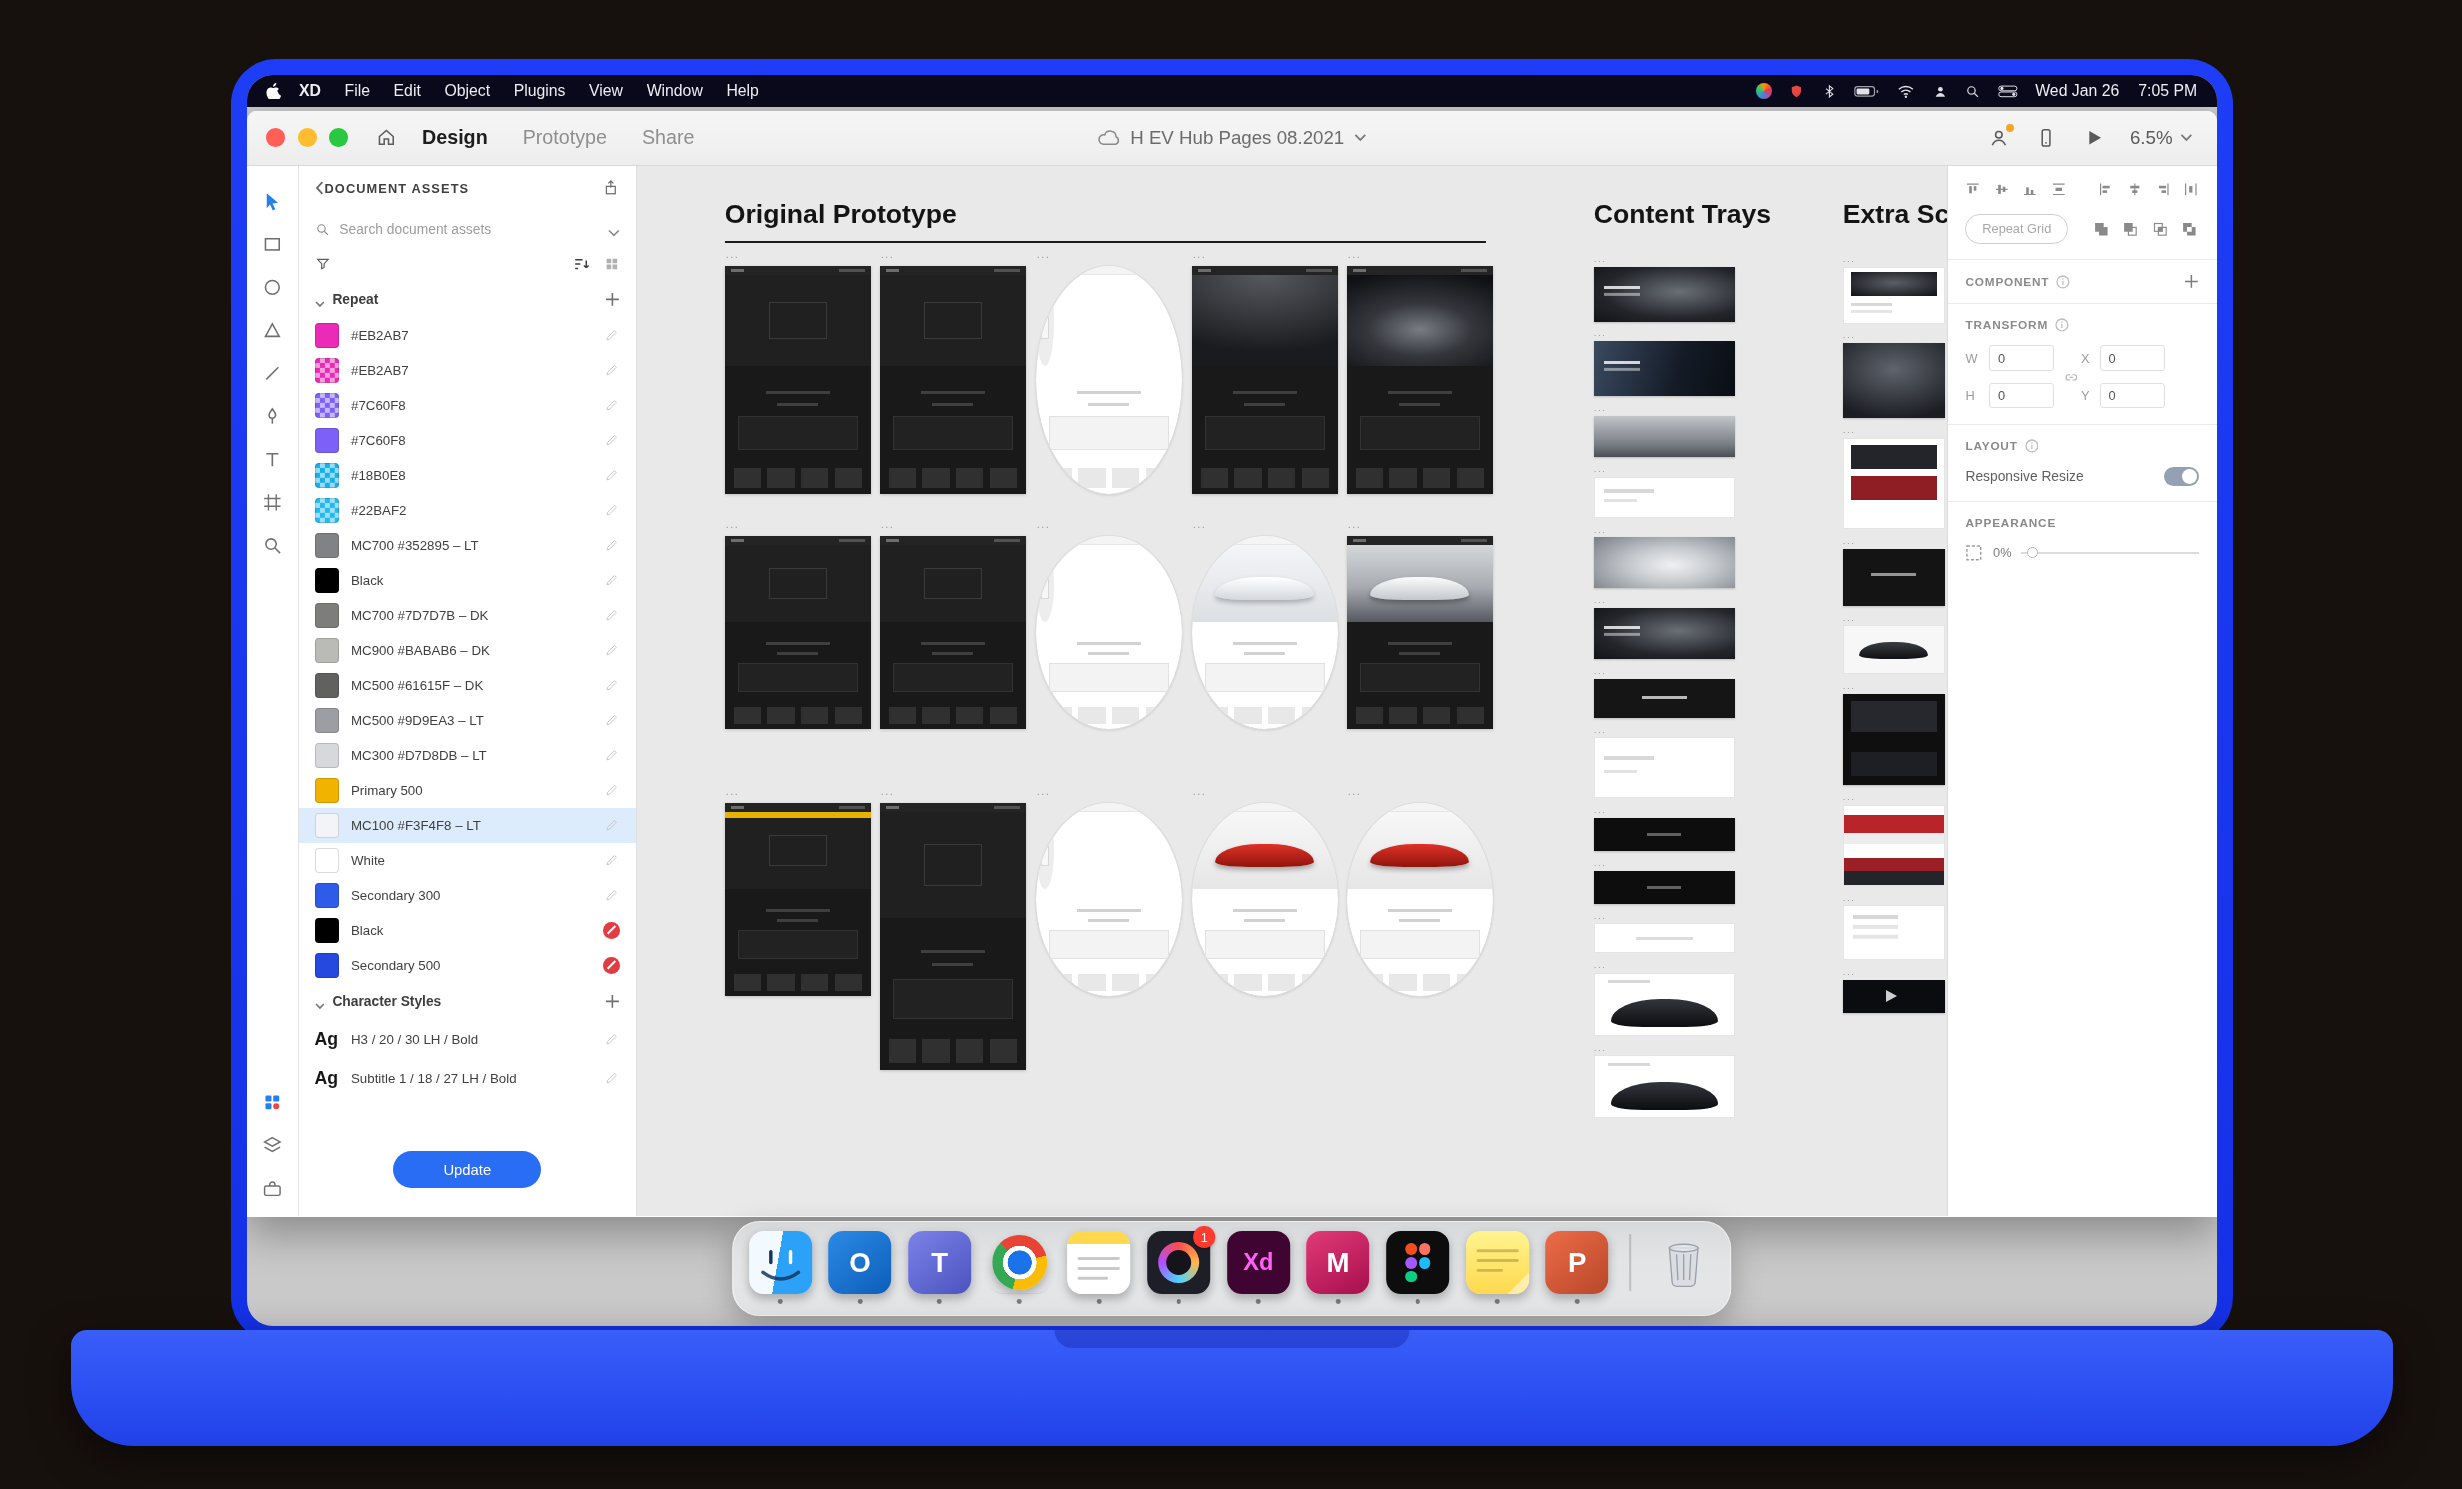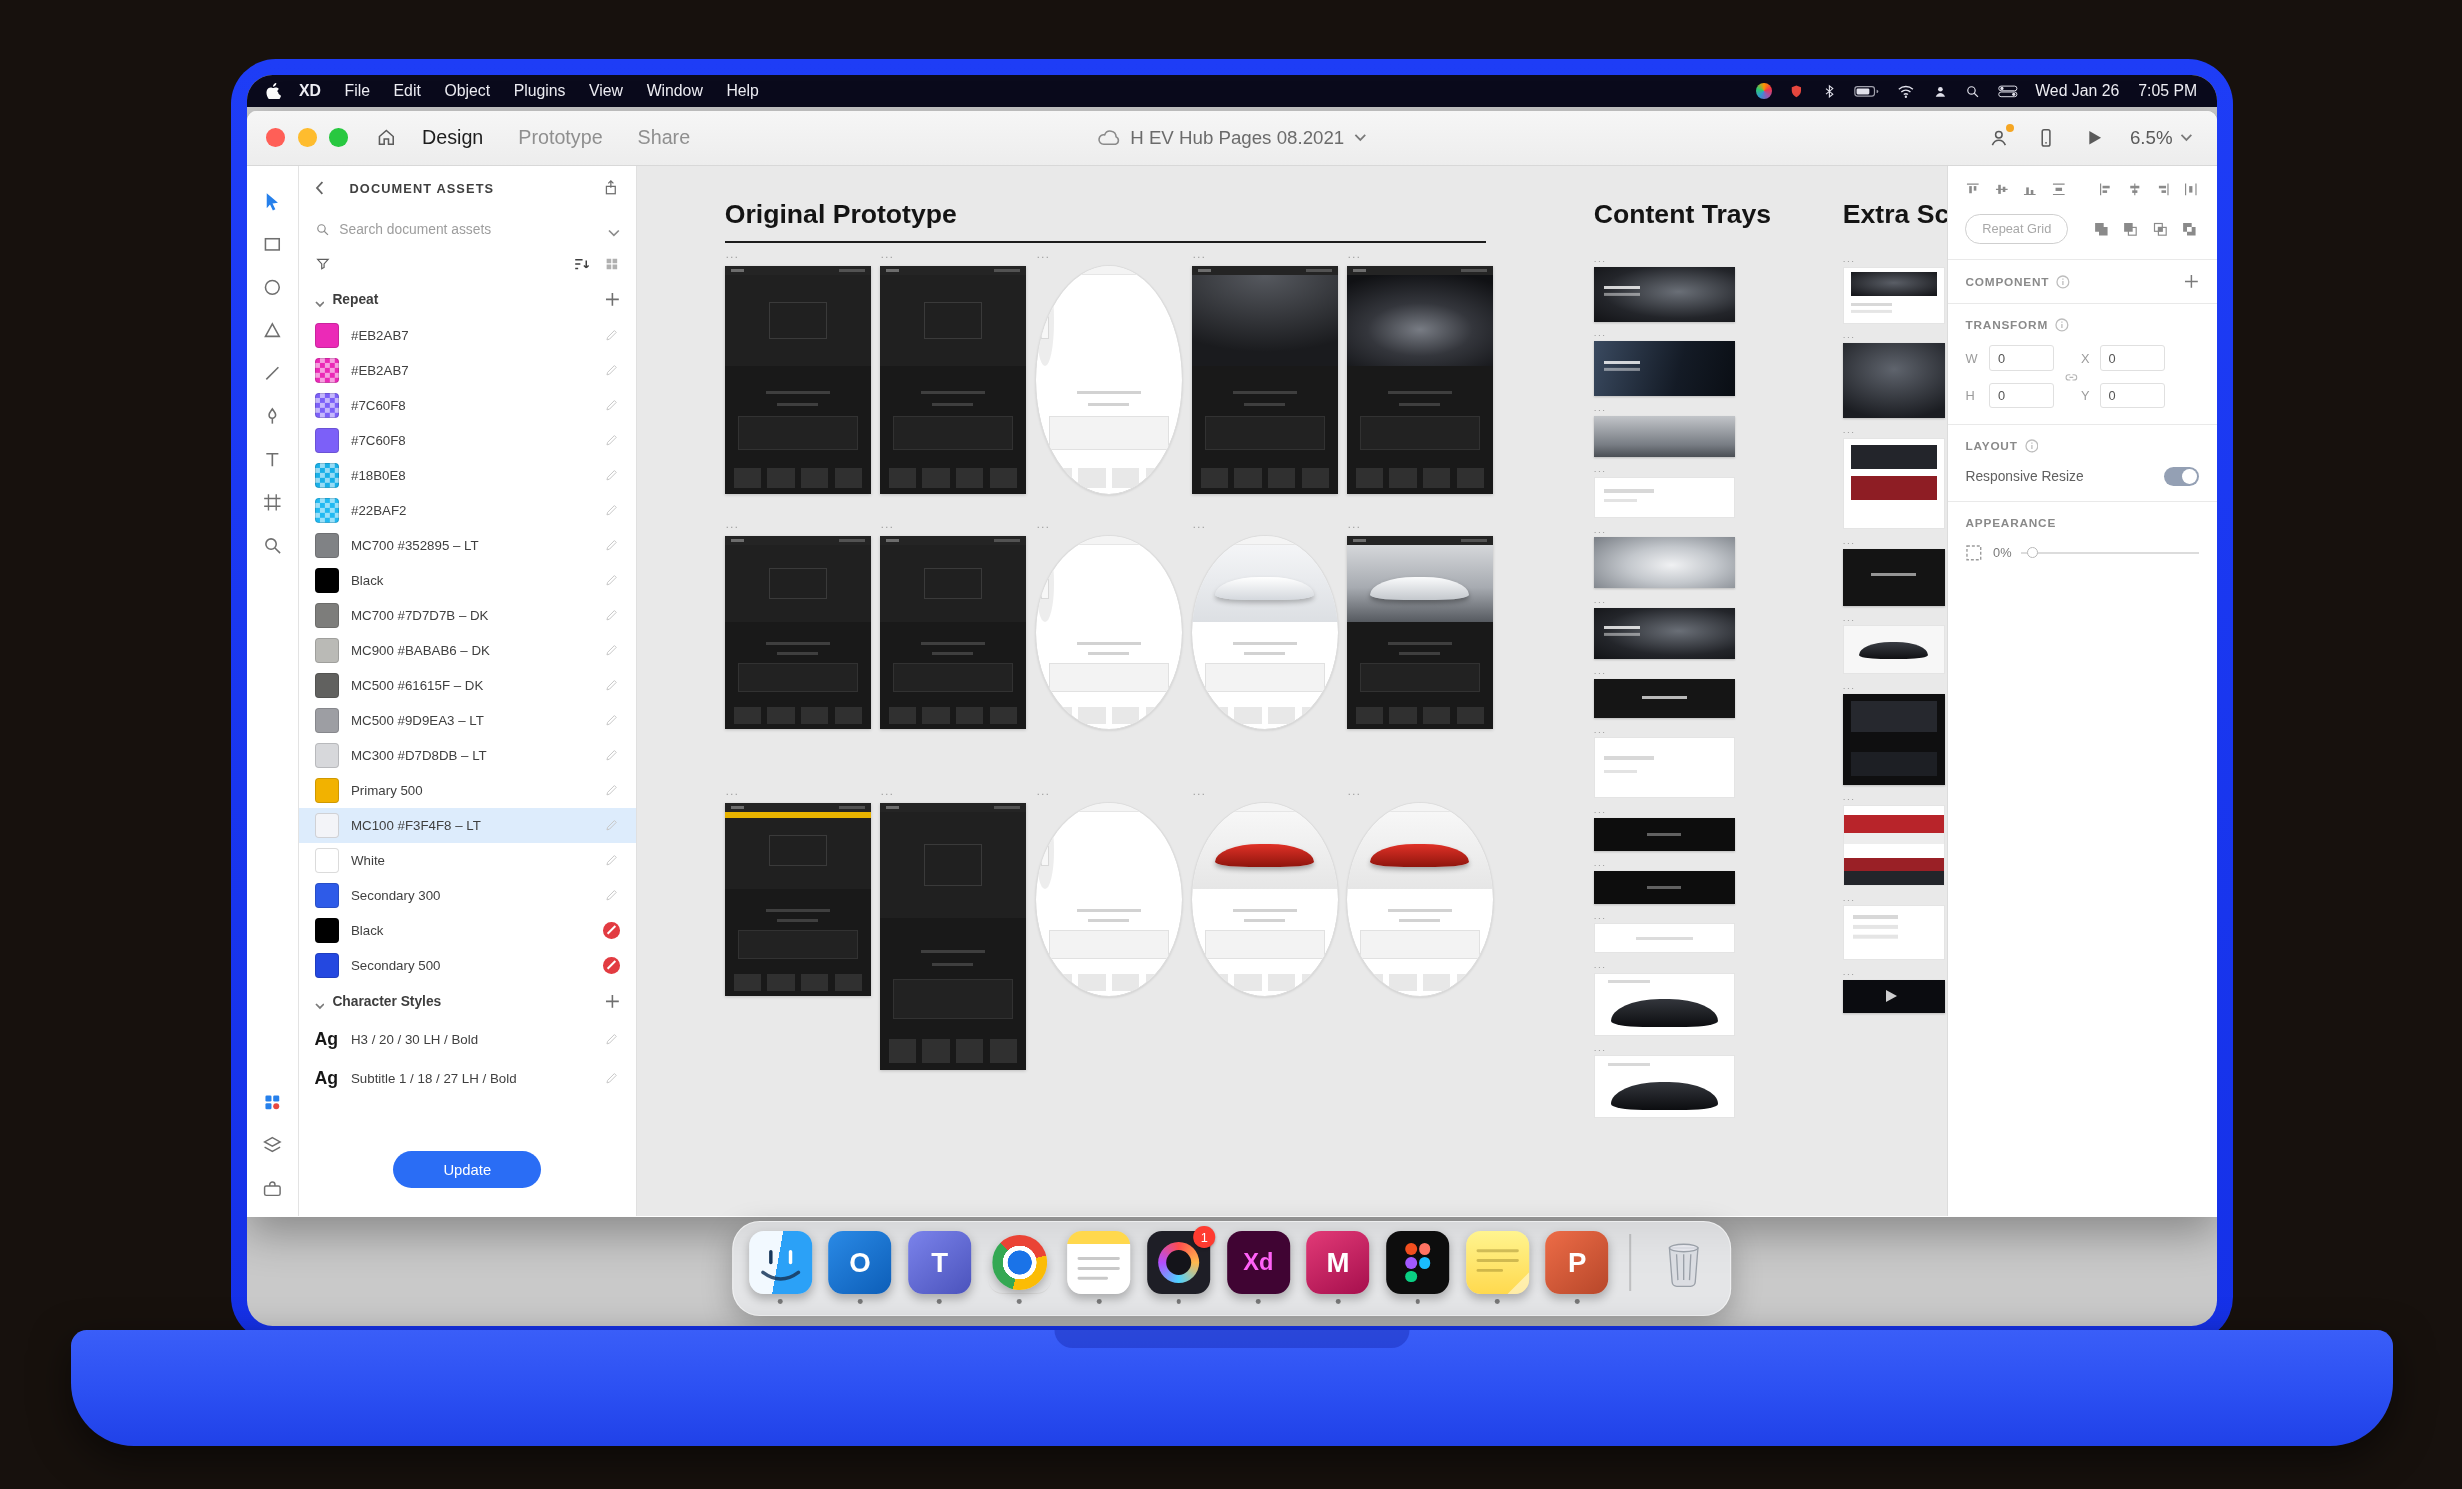--- a/index.html
+++ b/index.html
@@ -26,40 +26,40 @@
   .clock{display:flex;gap:19px;font-size:15.8px;}
 
   
   .xd-window{position:absolute;left:0;top:36px;width:1970px;height:1106px;background:#fff;border-radius:9.9px 9.9px 0 0;box-shadow:0 15.8px 43px rgba(0,0,0,.32);}
   .chrome{height:55px;background:linear-gradient(#f6f6f6,#ededed);border-bottom:1px solid #d8d8d8;border-radius:9.9px 9.9px 0 0;position:relative;display:flex;align-items:center;}
   .lights{display:flex;gap:12.8px;margin-left:19.7px;}
   .light{width:18.7px;height:18.7px;border-radius:50%;}
   .light.red{background:#ff5f57;}.light.yellow{background:#febc2e;}.light.green{background:#28c840;}
   .home-btn{margin-left:27.6px;width:20.7px;height:20.7px;color:#5c5c5c;}
   .tabs{display:flex;gap:35px;margin-left:25.6px;font-size:19.7px;color:#8f8f8f;}
-  .tab.active{color:#1d1d1d;font-weight:400;}
+  .tab.active{color:#1d1d1d;font-weight:700;}
   .doc-title{position:absolute;left:50%;transform:translateX(-50%);display:flex;align-items:center;gap:9.9px;color:#6b6b6b;font-size:18.7px;}
   .doc-title svg{display:block;}
   .chrome-right{position:absolute;right:23.6px;display:flex;align-items:center;gap:25.6px;color:#5a5a5a;font-size:18.7px;}
   .cr-icon{width:21.7px;height:21.7px;position:relative;color:#5a5a5a;}
   .notif-dot{position:absolute;right:-3.9px;top:-3px;width:7.9px;height:7.9px;border-radius:50%;background:#f5a623;}
   .zoom-group{display:flex;align-items:center;gap:7.9px;}
 
   
   .window-body{display:flex;height:1050px;}
   .tool-rail{width:52px;border-right:1px solid #e3e3e3;background:#fff;position:relative;display:flex;flex-direction:column;align-items:center;padding-top:13.8px;}
   .tool{width:41px;height:43px;display:flex;align-items:center;justify-content:center;color:#6f6f6f;}
   .tool svg{width:20.7px;height:20.7px;}
   .tool.active{color:#2680eb;}
   .rail-bottom{position:absolute;bottom:11.8px;display:flex;flex-direction:column;gap:13.8px;align-items:center;}
   .rail-bottom .tool{height:29.6px;}
 
   
   .assets{width:338px;border-right:1px solid #e0e0e0;background:#fff;position:relative;overflow:hidden;}
-  .assets-header{display:flex;align-items:center;gap:26px;height:45px;padding:0 15.8px;color:#404040;font-size:12.8px;font-weight:700;letter-spacing:1.1px;}
+  .assets-header{display:flex;align-items:center;gap:1px;height:45px;padding:0 15.8px;color:#404040;font-size:12.8px;font-weight:700;letter-spacing:1.1px;}
   .chev-left{width:8.9px;height:13.8px;color:#666;}
   .export-icon{margin-left:auto;width:17.7px;height:17.7px;color:#6e6e6e;}
   .search-row{display:flex;align-items:center;gap:9.9px;height:37px;padding:0 15.8px;color:#9d9d9d;font-size:13.8px;}
   .search-icon{width:14.8px;height:14.8px;color:#8c8c8c;}
   .chev-down{margin-left:auto;width:11.8px;height:7.9px;color:#8c8c8c;}
   .filter-row{display:flex;align-items:center;height:33px;padding:0 15.8px;gap:13.8px;}
   .funnel-icon{width:15.8px;height:15.8px;color:#5f5f5f;}
   .sort-icon{margin-left:auto;width:17.7px;height:15.8px;color:#3f3f3f;}
   .grid-view-icon{width:15.8px;height:15.8px;color:#b0b0b0;}
   .section-head{display:flex;align-items:center;gap:7.9px;height:37px;padding:0 15.8px;font-size:13.8px;font-weight:700;color:#3d3d3d;}

